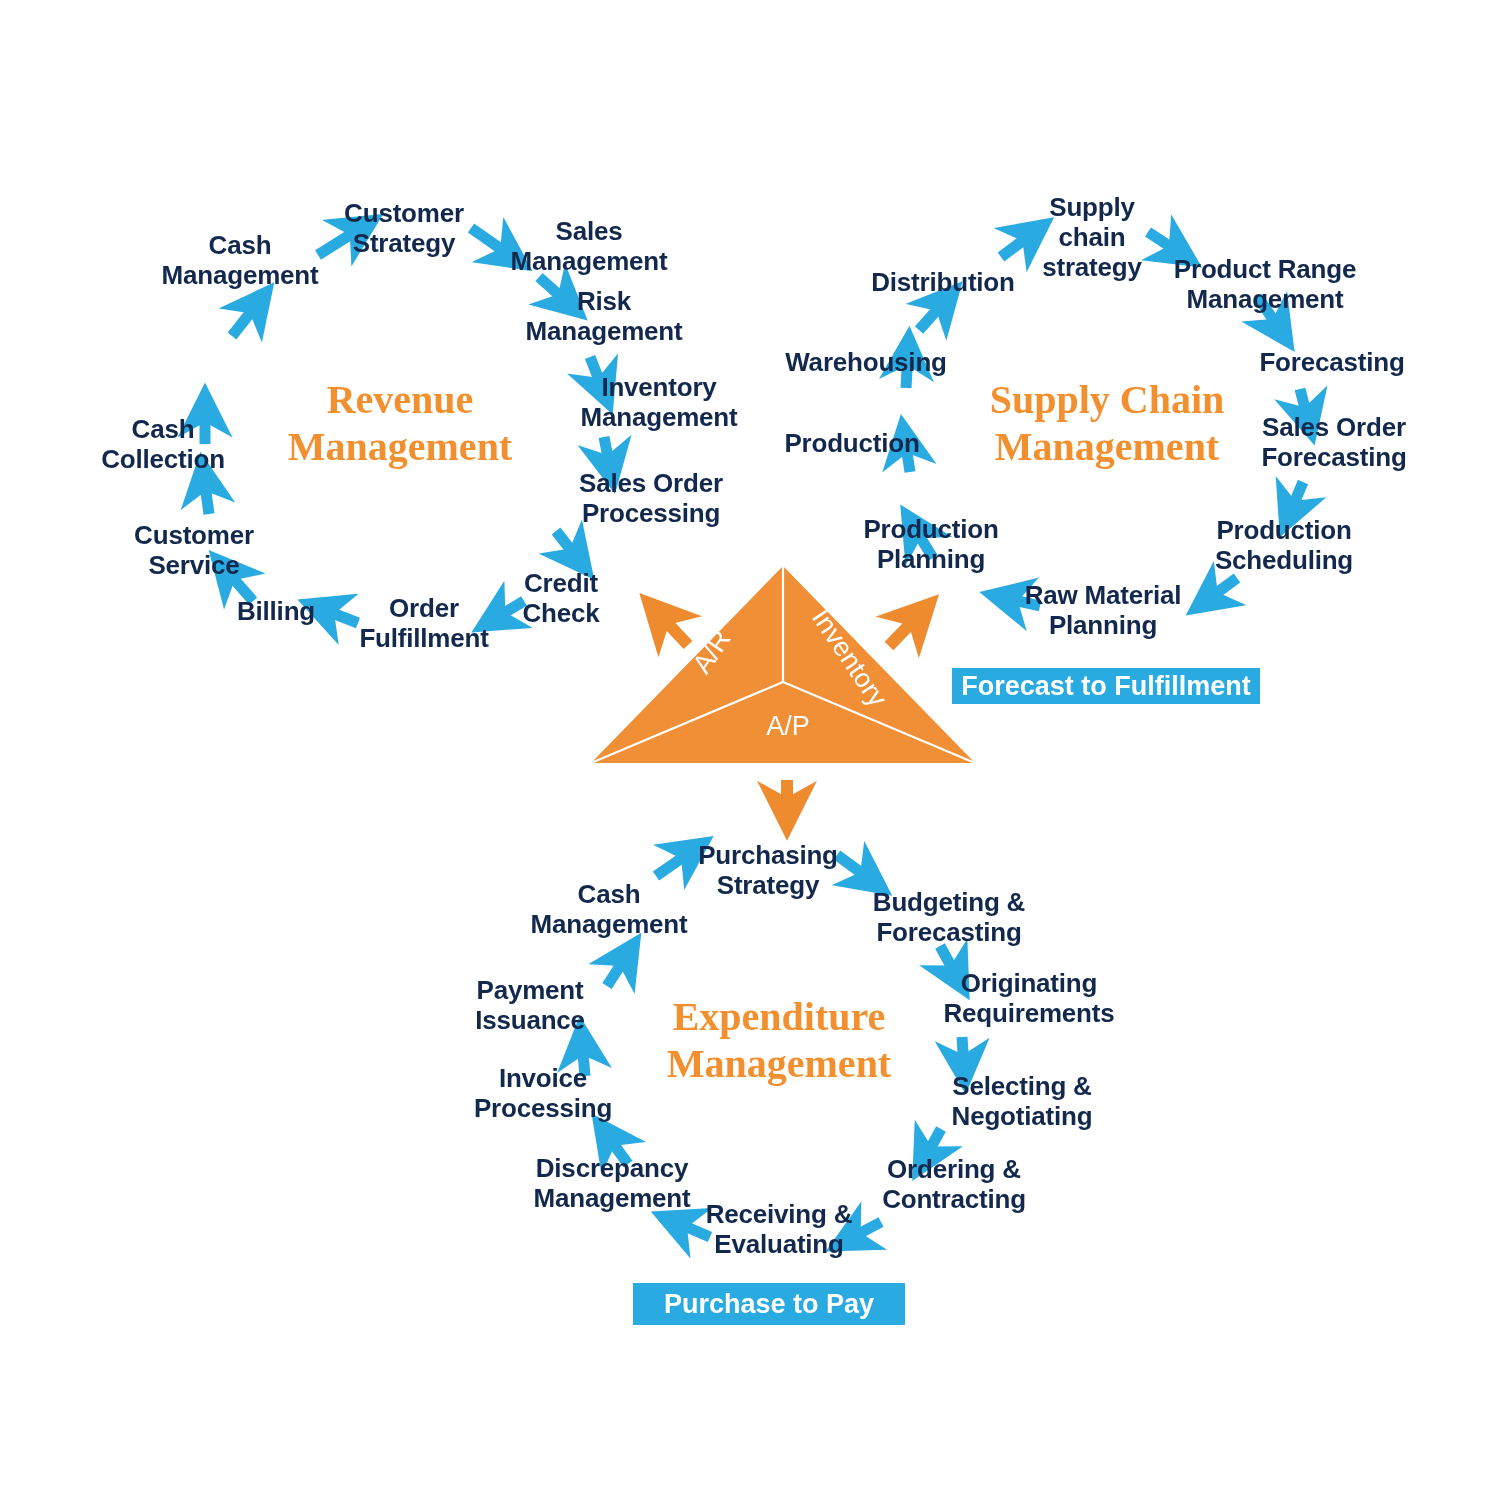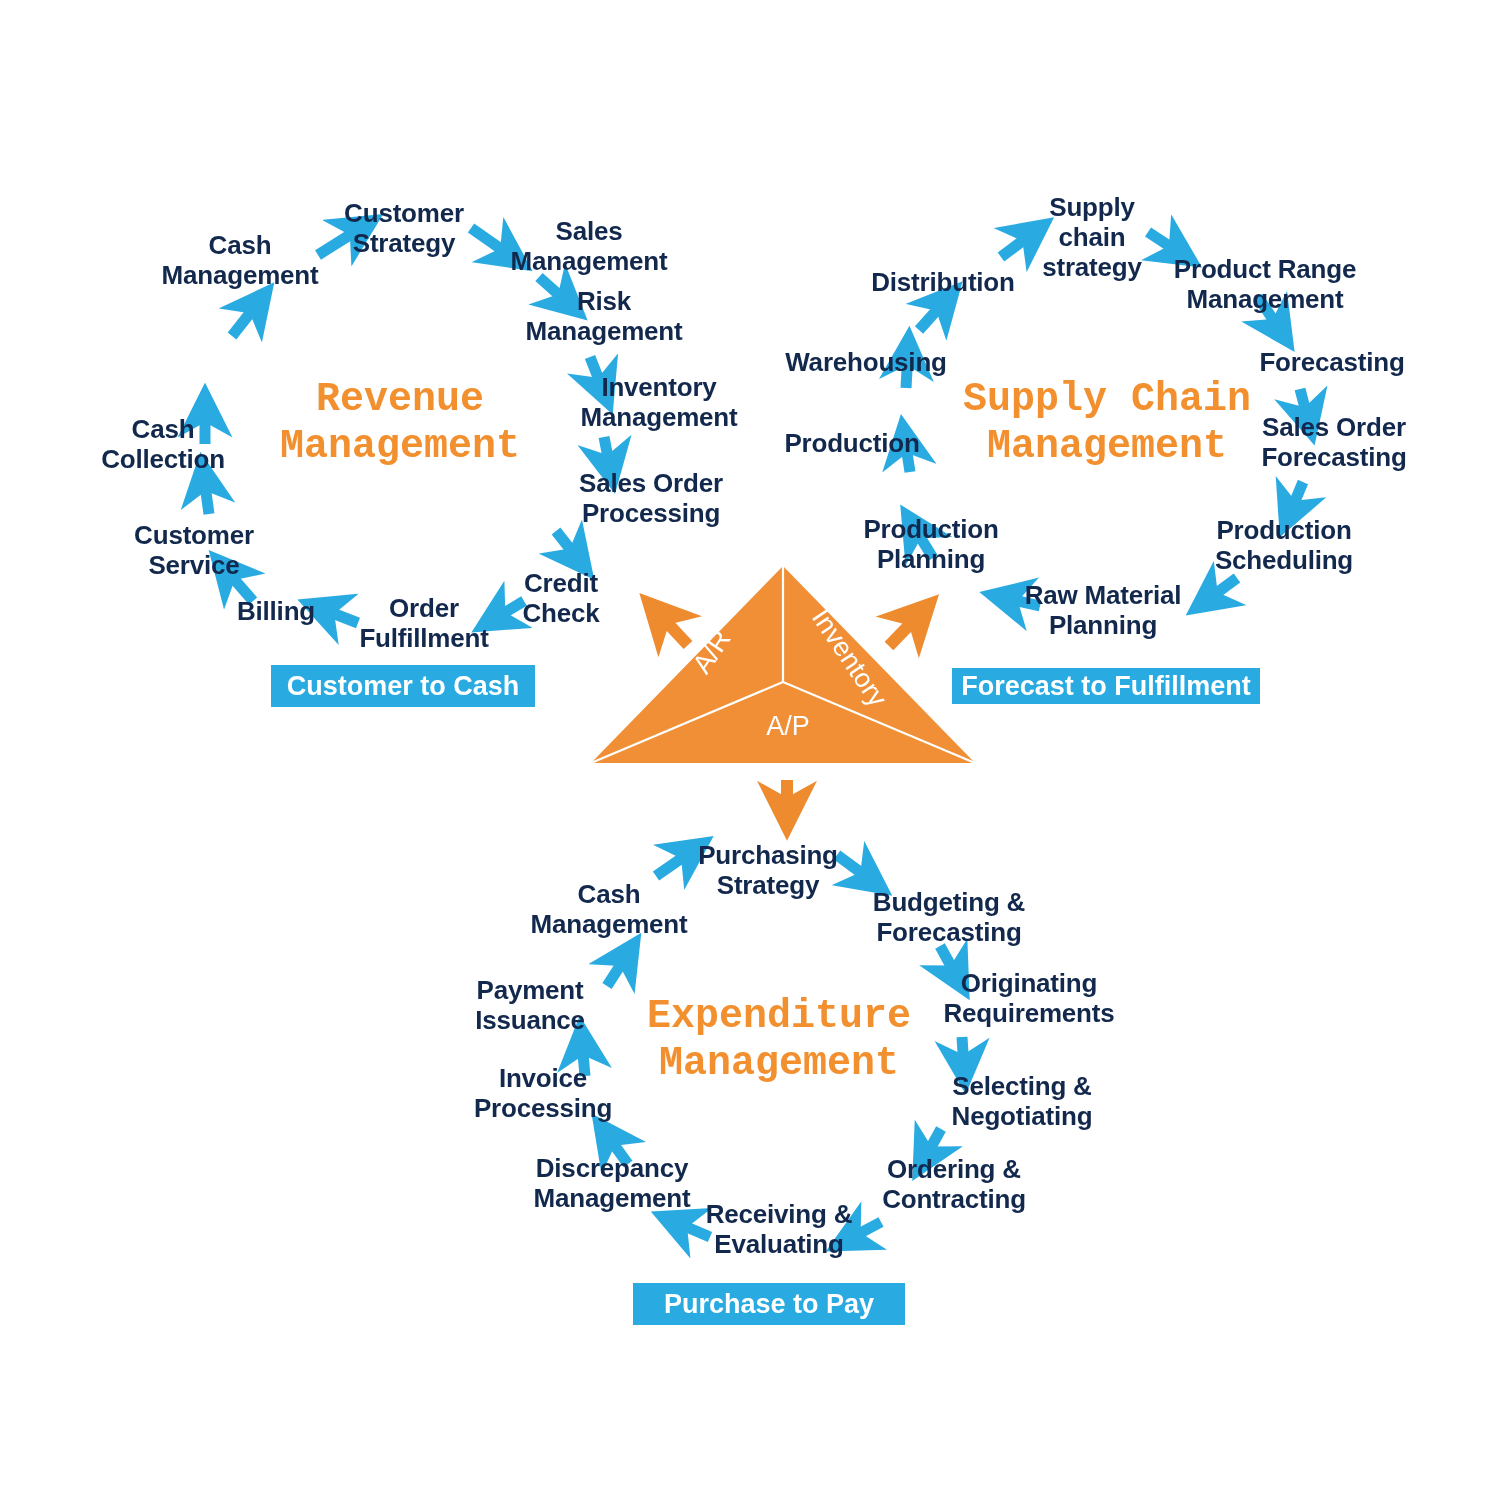--- a/index.html
+++ b/index.html
@@ -16,21 +16,21 @@
     line-height:1.16;
     text-align:center;
     white-space:pre-line;
     transform:translate(-50%,-50%);
     letter-spacing:-0.2px;
   }
 
   .cycle-title{
     position:absolute;
     color:#f2902f;
-    font-family:Liberation Mono, monospace;
+    font-family:Liberation Serif, serif;
     font-weight:700;
     font-size:40px;
     line-height:1.18;
     text-align:center;
     white-space:pre-line;
     transform:translate(-50%,-50%);
   }
 
   .banner{
     position:absolute;
@@ -151,21 +151,20 @@
 Check</div>
   <div class="node" style="left:424px;top:623px;">Order
 Fulfillment</div>
   <div class="node" style="left:276px;top:611px;">Billing</div>
   <div class="node" style="left:194px;top:550px;">Customer
 Service</div>
   <div class="node" style="left:163px;top:444px;">Cash
 Collection</div>
   <div class="node" style="left:240px;top:260px;">Cash
 Management</div>
-  <div class="banner" style="left:403px;top:686px;width:264px;height:42px;">Customer to Cash</div>
 
   <div class="cycle-title" style="left:1107px;top:423px;">Supply Chain
 Management</div>
   <div class="node" style="left:1092px;top:237px;">Supply
 chain
 strategy</div>
   <div class="node" style="left:1265px;top:284px;">Product Range
 Management</div>
   <div class="node" style="left:1332px;top:362px;">Forecasting</div>
   <div class="node" style="left:1334px;top:442px;">Sales Order

